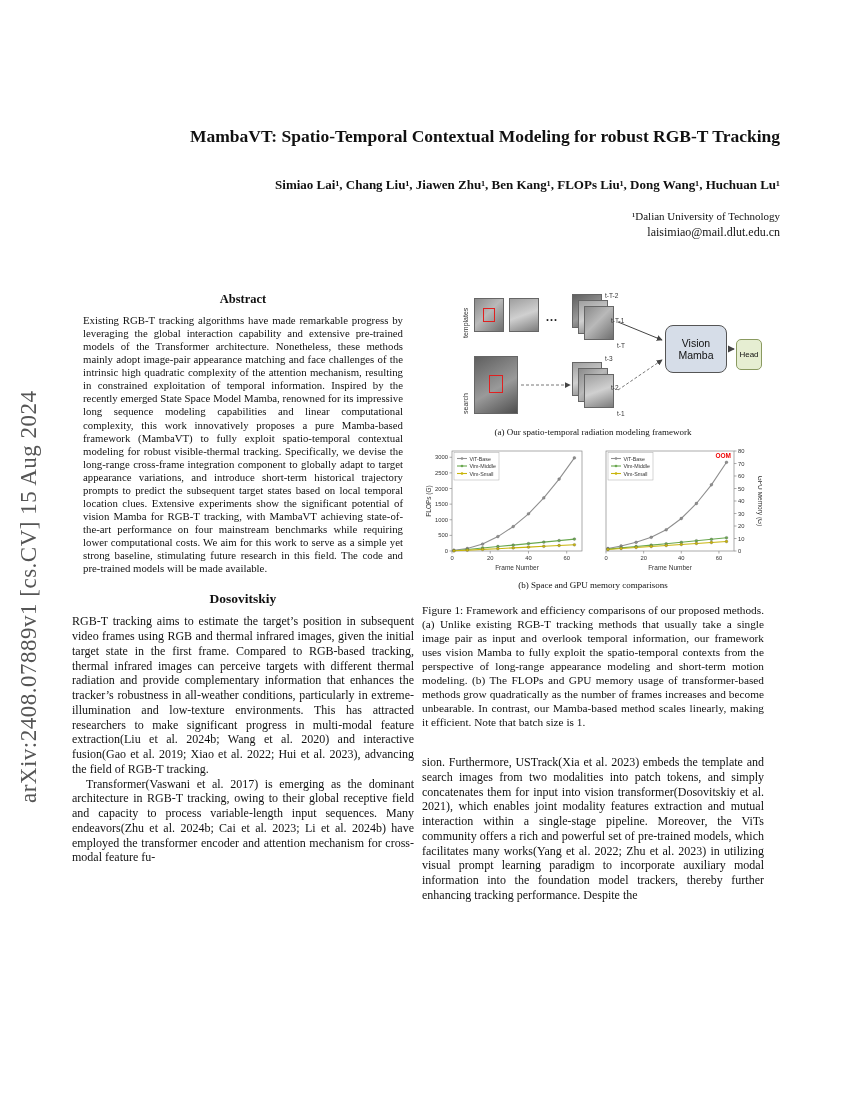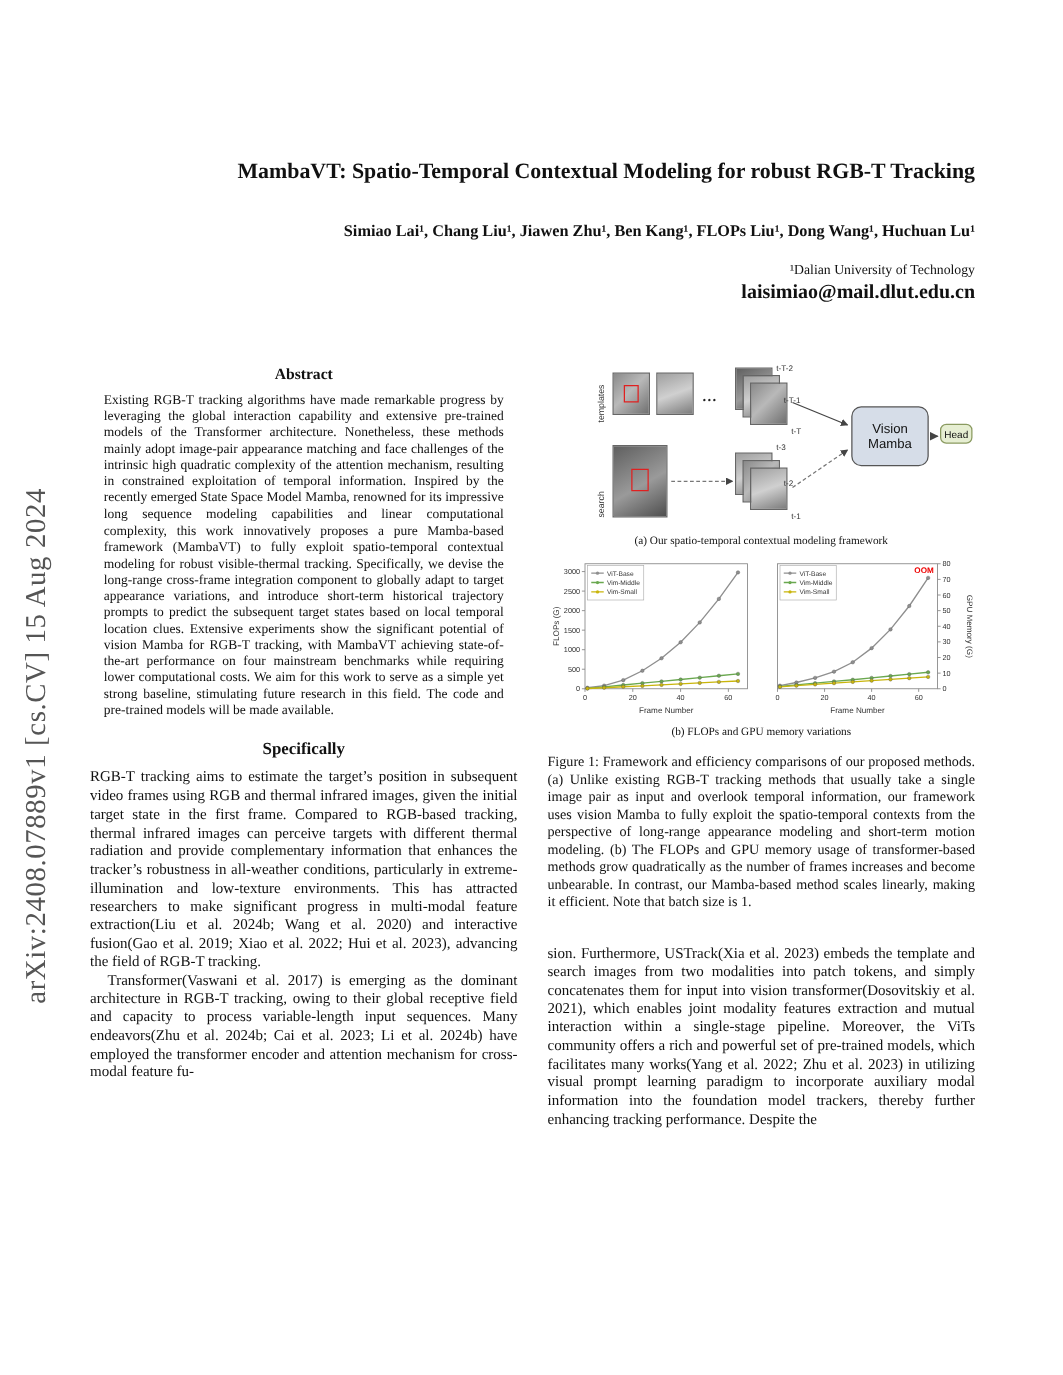--- a/index.html
+++ b/index.html
@@ -12,22 +12,22 @@
   .arxiv-banner {
     position:absolute; left:16px; top:283px; height:520px;
     writing-mode:vertical-rl; transform:rotate(180deg);
     font-size:23px; color:#555; letter-spacing:0.5px; white-space:nowrap;
     font-family:"Liberation Serif", serif;
   }
   .header { position:absolute; top:126px; left:72px; width:708px; text-align:right; }
   .title { font-size:17.5px; font-weight:bold; margin-bottom:30px; }
   .authors { font-size:13px; font-weight:bold; margin-bottom:17px; }
   .affiliation { font-size:11px; margin-bottom:3px; }
-  .email { font-size:16px;font-weight:bold; }
-  .columns { position:absolute; top:292px; left:72px; width:708px; display:flex; gap:24px; }
+  .email { font-size:12px; }
+  .columns { position:absolute; top:292px; left:72px; width:708px; display:flex; gap:8px; }
   .col { width:342px; }
   .section-heading { text-align:center; font-size:13.5px; font-weight:bold; margin:8px 0 7px; }
   .abstract-heading { font-size:12.5px; margin-top:0; }
   .abstract-text { font-size:10.8px; line-height:1.21; text-align:justify; padding:0 11px; }
   .body-text { font-size:12px; line-height:1.23; text-align:justify; }
   .indent { text-indent:14px; }
 
   
   figure { width:342px; }
   .diagram { position:relative; width:342px; height:132px; }
@@ -37,21 +37,21 @@
     background:linear-gradient(135deg,#8a8a8a 0%,#b9b9b9 45%,#6f6f6f 100%); }
   .thumb.alt { background:linear-gradient(160deg,#9f9f9f 0%,#d0d0d0 50%,#7c7c7c 100%); }
   .thumb.dark { background:linear-gradient(150deg,#5f5f5f 0%,#9a9a9a 55%,#4e4e4e 100%); }
   .bbox { position:absolute; border:1px solid #e02020; }
   .ellipsis { position:absolute; font-size:12px; font-weight:bold; color:#222; letter-spacing:1px; }
   .frame-tag { position:absolute; font-size:6.5px; color:#333; font-family:"Liberation Sans", sans-serif; }
   .mamba-box { position:absolute; left:243px; top:33px; width:62px; height:48px;
     background:#d6dde8; border:1px solid #555; border-radius:8px;
     display:flex; align-items:center; justify-content:center; text-align:center;
     font-size:10.5px; font-family:"Liberation Sans", sans-serif; line-height:1.15; padding:2px; }
-  .head-box { position:absolute; left:314px; top:47px; width:26px; height:16px;
+  .head-box { position:absolute; left:314px; top:47px; width:26px; height:31px;
     background:#e6eed2; border:1px solid #8a9a60; border-radius:5px;
     display:flex; align-items:center; justify-content:center;
     font-size:8px; font-family:"Liberation Sans", sans-serif; }
   .diagram-arrows { position:absolute; left:0; top:0; width:342px; height:132px; pointer-events:none; }
   .subcap { text-align:center; font-size:9px; margin:3px 0 6px; color:#111; }
   .charts { display:flex; gap:6px; justify-content:center; }
   .charts svg { width:166px; height:134px; background:#fff; font-family:"Liberation Sans", sans-serif; }
   .figcaption { font-size:11.3px; line-height:1.24; text-align:justify; margin-top:13px; }
   .continuation { margin-top:26px; }
 </style>
@@ -68,21 +68,21 @@
     <div class="affiliation">¹Dalian University of Technology</div>
     <div class="email">laisimiao@mail.dlut.edu.cn</div>
   </div>
 
   <div class="columns">
 
     <div class="col">
       <div class="section-heading abstract-heading">Abstract</div>
       <p class="abstract-text">Existing RGB-T tracking algorithms have made remarkable progress by leveraging the global interaction capability and extensive pre-trained models of the Transformer architecture. Nonetheless, these methods mainly adopt image-pair appearance matching and face challenges of the intrinsic high quadratic complexity of the attention mechanism, resulting in constrained exploitation of temporal information. Inspired by the recently emerged State Space Model Mamba, renowned for its impressive long sequence modeling capabilities and linear computational complexity, this work innovatively proposes a pure Mamba-based framework (MambaVT) to fully exploit spatio-temporal contextual modeling for robust visible-thermal tracking. Specifically, we devise the long-range cross-frame integration component to globally adapt to target appearance variations, and introduce short-term historical trajectory prompts to predict the subsequent target states based on local temporal location clues. Extensive experiments show the significant potential of vision Mamba for RGB-T tracking, with MambaVT achieving state-of-the-art performance on four mainstream benchmarks while requiring lower computational costs. We aim for this work to serve as a simple yet strong baseline, stimulating future research in this field. The code and pre-trained models will be made available.</p>
 
-      <div class="section-heading" style="margin-top:16px;">Specifically</div>
+      <div class="section-heading" style="margin-top:16px;">Dosovitskiy</div>
       <p class="body-text">RGB-T tracking aims to estimate the target’s position in subsequent video frames using RGB and thermal infrared images, given the initial target state in the first frame. Compared to RGB-based tracking, thermal infrared images can perceive targets with different thermal radiation and provide complementary information that enhances the tracker’s robustness in all-weather conditions, particularly in extreme-illumination and low-texture environments. This has attracted researchers to make significant progress in multi-modal feature extraction(Liu et al. 2024b; Wang et al. 2020) and interactive fusion(Gao et al. 2019; Xiao et al. 2022; Hui et al. 2023), advancing the field of RGB-T tracking.</p>
       <p class="body-text indent">Transformer(Vaswani et al. 2017) is emerging as the dominant architecture in RGB-T tracking, owing to their global receptive field and capacity to process variable-length input sequences. Many endeavors(Zhu et al. 2024b; Cai et al. 2023; Li et al. 2024b) have employed the transformer encoder and attention mechanism for cross-modal feature fu-</p>
     </div>
 
     <div class="col">
       <figure>
 
         <div class="diagram">
           <span class="rot-label" style="left:40px; top:4px; height:42px;">templates</span>
           <span class="rot-label" style="left:40px; top:66px; height:56px;">search</span>
@@ -118,21 +118,21 @@
               <marker id="arrow" viewBox="0 0 8 8" refX="7" refY="4" markerWidth="6" markerHeight="6" orient="auto">
                 <path d="M0,0 L8,4 L0,8 z" fill="#444"></path>
               </marker>
             </defs>
             <line x1="196" y1="30" x2="240" y2="48" stroke="#444" stroke-width="1" marker-end="url(#arrow)"></line>
             <line x1="196" y1="98" x2="240" y2="68" stroke="#777" stroke-width="1" stroke-dasharray="3,2" marker-end="url(#arrow)"></line>
             <line x1="99" y1="93" x2="148" y2="93" stroke="#777" stroke-width="1" stroke-dasharray="3,2" marker-end="url(#arrow)"></line>
             <line x1="306" y1="57" x2="312" y2="57" stroke="#444" stroke-width="1.2" marker-end="url(#arrow)"></line>
           </svg>
         </div>
-        <div class="subcap">(a) Our spatio-temporal contextual modeling framework</div>
+        <div class="subcap">(a) Our spatio-temporal radiation modeling framework</div>
 
         <div class="charts">
           <svg id="chart-flops" viewBox="0 0 166 134">
               <rect x="28" y="8" width="130" height="100" fill="none" stroke="#888" stroke-width="0.7"></rect>
               <line x1="28" y1="108" x2="28" y2="110.5" stroke="#888" stroke-width="0.7"></line>
               <text x="28" y="117" font-size="5.8" text-anchor="middle" fill="#333">0</text>
               <line x1="66.23529411764706" y1="108" x2="66.23529411764706" y2="110.5" stroke="#888" stroke-width="0.7"></line>
               <text x="66.23529411764706" y="117" font-size="5.8" text-anchor="middle" fill="#333">20</text>
               <line x1="104.47058823529412" y1="108" x2="104.47058823529412" y2="110.5" stroke="#888" stroke-width="0.7"></line>
               <text x="104.47058823529412" y="117" font-size="5.8" text-anchor="middle" fill="#333">40</text>
@@ -261,21 +261,21 @@
               <circle cx="20" cy="23" r="1.3" fill="#6aa84f"></circle>
               <text x="27.5" y="25" font-size="5.3" fill="#333">Vim-Middle</text>
               <line x1="15" y1="30.5" x2="25" y2="30.5" stroke="#c9b50b" stroke-width="1.1"></line>
               <circle cx="20" cy="30.5" r="1.3" fill="#c9b50b"></circle>
               <text x="27.5" y="32.5" font-size="5.3" fill="#333">Vim-Small</text>
               <text x="74" y="127" font-size="6.5" text-anchor="middle" fill="#333">Frame Number</text>
               <text x="161.5" y="58" font-size="6.5" text-anchor="middle" fill="#333" transform="rotate(90 161.5 58)">GPU Memory (G)</text>
               <text x="135" y="15" font-size="6.5" font-weight="bold" text-anchor="end" fill="#ee0000">OOM</text>
             </svg>
         </div>
-        <div class="subcap">(b) FLOPs and GPU memory variations</div>
+        <div class="subcap">(b) Space and GPU memory comparisons</div>
 
         <figcaption class="figcaption">Figure 1: Framework and efficiency comparisons of our proposed methods. (a) Unlike existing RGB-T tracking methods that usually take a single image pair as input and overlook temporal information, our framework uses vision Mamba to fully exploit the spatio-temporal contexts from the perspective of long-range appearance modeling and short-term motion modeling. (b) The FLOPs and GPU memory usage of transformer-based methods grow quadratically as the number of frames increases and become unbearable. In contrast, our Mamba-based method scales linearly, making it efficient. Note that batch size is 1.</figcaption>
       </figure>
 
       <p class="body-text continuation">sion. Furthermore, USTrack(Xia et al. 2023) embeds the template and search images from two modalities into patch tokens, and simply concatenates them for input into vision transformer(Dosovitskiy et al. 2021), which enables joint modality features extraction and mutual interaction within a single-stage pipeline. Moreover, the ViTs community offers a rich and powerful set of pre-trained models, which facilitates many works(Yang et al. 2022; Zhu et al. 2023) in utilizing visual prompt learning paradigm to incorporate auxiliary modal information into the foundation model trackers, thereby further enhancing tracking performance. Despite the</p>
     </div>
   </div>
 </div>
 
 </body></html>

